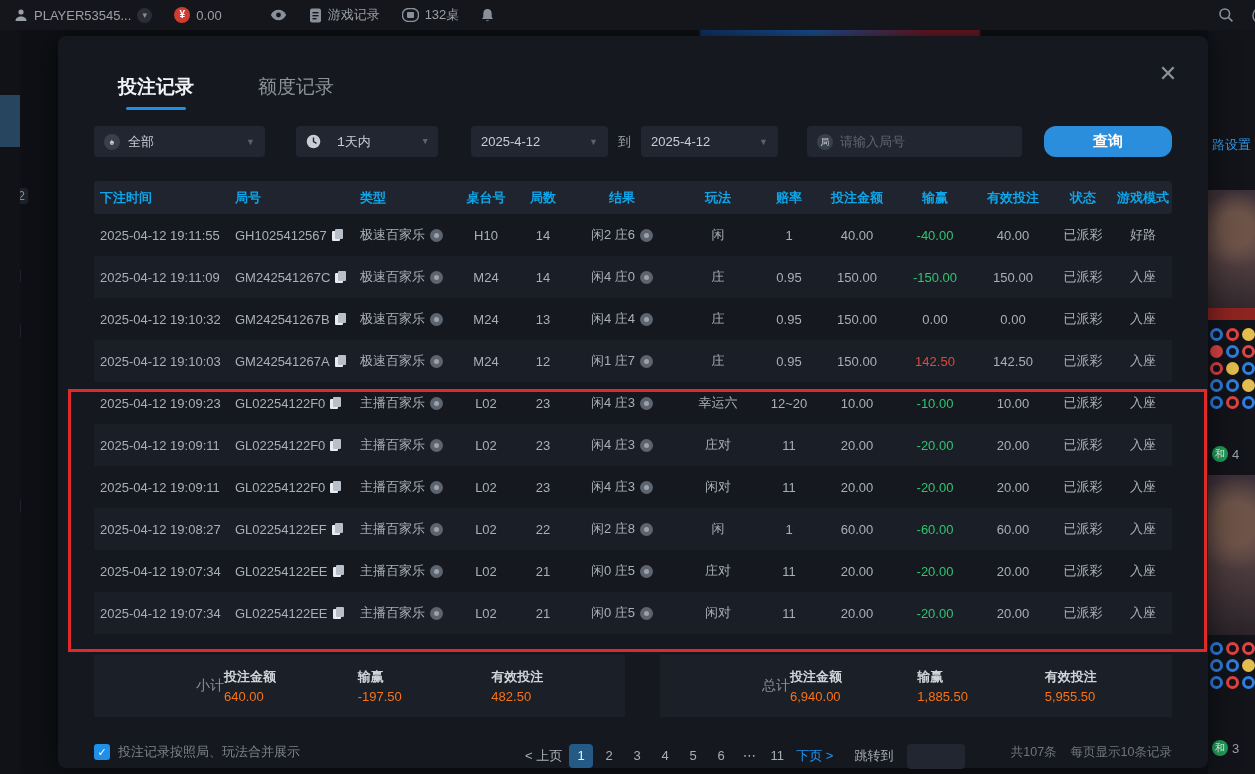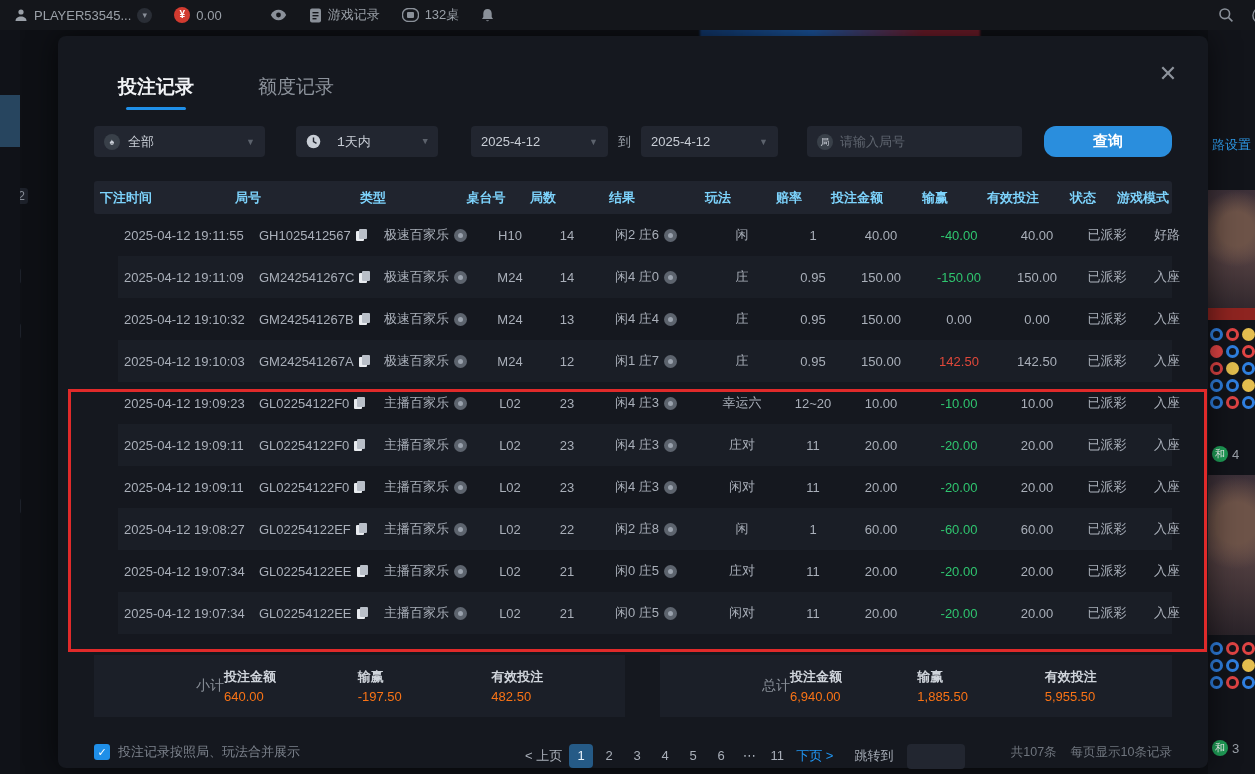--- a/index.html
+++ b/index.html
@@ -70,22 +70,22 @@
     color:#c9ced6; font-size:13px; font-family:inherit; }
   .search-box input::placeholder { color:#5f656f; }
   .circle-glyph { width:16px; height:16px; border-radius:50%; background:#394049; color:#c9ced6;
     font-size:9px; line-height:16px; text-align:center; flex:0 0 auto; }
   .btn-query { margin-left:auto; width:128px; height:31px; background:#2a8edd; border:none;
     border-radius:12px; color:#fff; font-size:15px; font-weight:bold; cursor:pointer; font-family:inherit; }
 
   
   .tbl { position:absolute; left:36px; top:145px; width:1078px; }
   .thead { display:flex; height:33px; align-items:center; background:#20242e;
-    color:#7dd3fc; font-size:13px; font-weight:bold; border-radius:3px;font-family:Liberation Mono, monospace; }
-  .tr { display:flex; height:42px; align-items:center; font-size:13px; color:#a9afb9;margin-left:24px; }
+    color:#0ea5e9; font-size:13px; font-weight:bold; border-radius:3px;font-family:Liberation Mono, monospace; }
+  .tr { display:flex; height:42px; align-items:center; font-size:13px; color:#a9afb9; }
   .tr:nth-child(even) { background:#1a1e26; }
   .td,.th { flex:0 0 auto; display:flex; align-items:center; gap:5px; overflow:hidden; white-space:nowrap; }
   .c-center { justify-content:center; }
   .c-left { justify-content:flex-start; padding-left:6px; }
   .w-time{width:135px;} .w-round{width:125px;} .w-type{width:100px;} .w-tno{width:64px;}
   .w-rounds{width:50px;} .w-result{width:108px;} .w-play{width:84px;} .w-odds{width:58px;}
   .w-amount{width:78px;} .w-wl{width:78px;} .w-valid{width:78px;} .w-status{width:62px;} .w-mode{width:58px;}
   .green { color:#2fc56f; } .red { color:#e0483a; } .flat { color:#a9afb9; }
   .mini-ic { width:13px; height:13px; border-radius:50%; background:#5d646e; flex:0 0 auto; position:relative; cursor:pointer; }
   .mini-ic::after { content:""; position:absolute; left:4px; top:4px; width:5px; height:5px;

